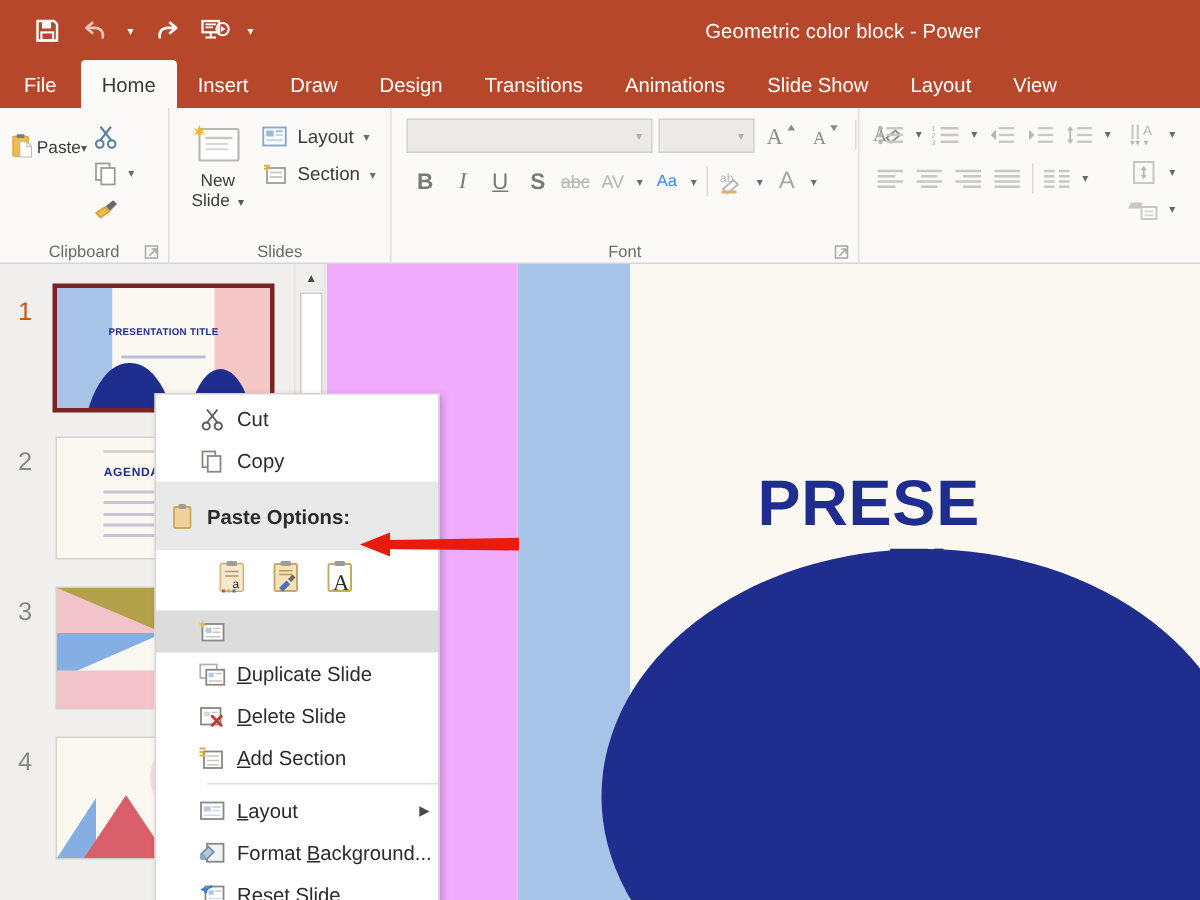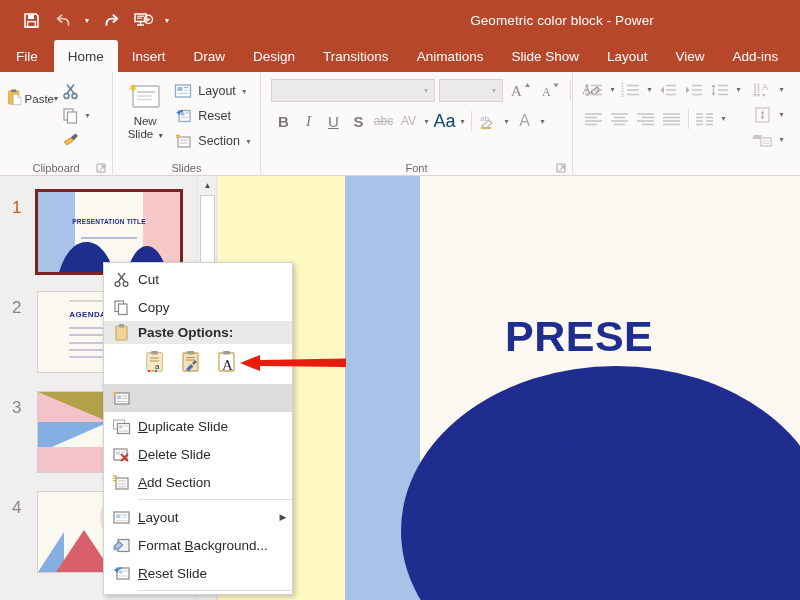--- a/index.html
+++ b/index.html
@@ -202,21 +202,21 @@
   }
   .sb-arrow.up { top: 0; }
   .sb-thumb {
     position: absolute; left: 3px; top: 19px; width: 15px; height: 92px;
     background: #ffffff; border: 1px solid #cfcbc8;
   }
 
   
   .stage {
     position: absolute; left: 218px; top: 0; width: 582px; height: 424px;
-    background: #fef9c3;
+    background: #f0abfc;
   }
   .slide-canvas {
     position: absolute; left: 127px; top: 0; width: 455px; height: 424px;
     background: #fbf8f1; overflow: hidden;
   }
   .s-blue {
     position: absolute; left: 0; top: 0; width: 75px; height: 424px; background: #a8c3e8;
   }
   .s-cream-circle {
     position: absolute; left: 108px; top: -96px; width: 520px; height: 520px;
@@ -241,32 +241,32 @@
   .ctxmenu {
     position: absolute; left: 103px; top: 262px; width: 190px;
     background: #ffffff;
     border: 1px solid #d6d2cf;
     box-shadow: 2px 2px 5px rgba(0,0,0,.22);
     padding: 2px 0 0 0;
     z-index: 30;
   }
   .mi {
     position: relative; height: 28px; display: flex; align-items: center;
-    font-size: 13.5px; color: #2b2b2b;
+    font-size: 13.5px; color: #2b2b2b; padding-left: 20px;
   }
   .mi.sel { background: #dcdcdc; }
   .mi-icon {
     width: 34px; height: 28px; display: flex; align-items: center; justify-content: center;
   }
   .mi-label { flex: 1; white-space: nowrap; }
   .mi-label u { text-decoration: underline; }
   .mi-arrow { width: 18px; text-align: center; font-size: 9px; color: #4a4a4a; }
   .mi-sep { height: 1px; background: #e0dddb; margin: 3px 0 3px 34px; }
   .paste-header {
-    height: 23px; display: flex; align-items: center;
+    height: 46px; display: flex; align-items: center;
     background: #e9e9e9; font-size: 13.5px; font-weight: bold; color: #2b2b2b;
   }
   .paste-icons {
     height: 40px; display: flex; align-items: center; gap: 14px; padding-left: 40px;
     background: #ffffff;
   }
 
   
   .red-arrow { position: absolute; left: 240px; top: 352px; z-index: 40; }
 </style>
@@ -319,21 +319,20 @@
     <div class="tab file">File</div>
     <div class="tab active">Home</div>
     <div class="tab">Insert</div>
     <div class="tab">Draw</div>
     <div class="tab">Design</div>
     <div class="tab">Transitions</div>
     <div class="tab">Animations</div>
     <div class="tab">Slide Show</div>
     <div class="tab">Layout</div>
     <div class="tab">View</div>
-    <div class="tab">Add-ins</div>
   </div>
 
   <div class="ribbon">
 
     <div class="rgroup g-clipboard">
       <div class="rgroup-body">
         <div class="paste-btn">
           <svg width="36" height="38" viewBox="0 0 36 38">
             <rect x="5" y="5" width="20" height="26" rx="1.5" fill="#f0b952" stroke="#d79b2c" stroke-width="1.3"></rect>
             <rect x="10" y="2.5" width="10" height="5" rx="1" fill="#7d7a78"></rect>
@@ -407,33 +406,20 @@
               <svg width="18" height="16" viewBox="0 0 18 16">
                   <rect x="1.5" y="2" width="15" height="12" fill="#fff" stroke="#8fa8c4" stroke-width="1.3"></rect>
                   <rect x="3.5" y="4" width="5" height="4" fill="#9fb9d8"></rect>
                   <line x1="10" y1="4.5" x2="14.5" y2="4.5" stroke="#9fb9d8" stroke-width="1.2"></line>
                   <line x1="10" y1="7" x2="14.5" y2="7" stroke="#c5d4e6" stroke-width="1.2"></line>
                   <line x1="3.5" y1="10.5" x2="14.5" y2="10.5" stroke="#c5d4e6" stroke-width="1.2"></line>
                 </svg>
             </div>
             <span class="sr-text">Layout</span>
             <span class="caret-s">▾</span>
-          </div>
-          <div class="sr-item">
-            <div class="mini-icon">
-              <svg width="18" height="16" viewBox="0 0 18 16">
-                  <rect x="5" y="2.5" width="11" height="11" fill="#fff" stroke="#8fa8c4" stroke-width="1.3"></rect>
-                  <rect x="7" y="4.5" width="3.5" height="3" fill="#9fb9d8"></rect>
-                  <line x1="11.5" y1="5" x2="14.5" y2="5" stroke="#9fb9d8" stroke-width="1.1"></line>
-                  <line x1="7" y1="9.5" x2="14.5" y2="9.5" stroke="#c5d4e6" stroke-width="1.1"></line>
-                  <path d="M5 6.5A4 4 0 0 1 9 3" fill="none" stroke="#3f7fc4" stroke-width="1.8"></path>
-                  <path d="M2 4.5l3.2-1.8.6 3.6z" fill="#3f7fc4"></path>
-                </svg>
-            </div>
-            <span class="sr-text">Reset</span>
           </div>
           <div class="sr-item">
             <div class="mini-icon">
               <svg width="18" height="16" viewBox="0 0 18 16">
                   <rect x="4" y="4" width="12" height="10" fill="#fff" stroke="#9e9b98" stroke-width="1.2"></rect>
                   <line x1="6" y1="7" x2="14" y2="7" stroke="#c9c6c3" stroke-width="1.2"></line>
                   <line x1="6" y1="10" x2="14" y2="10" stroke="#c9c6c3" stroke-width="1.2"></line>
                   <path d="M2 2.5h4M2 4.5h3" stroke="#e0ae3a" stroke-width="1.3"></path>
                 </svg>
             </div>
@@ -473,21 +459,21 @@
           </div>
         </div>
         <div class="font-bottom">
           <div class="fb" style="font-weight:bold;color:#7c7976;">B</div>
           <div class="fb" style="font-style:italic;font-family:'Liberation Serif',serif;color:#7c7976;">I</div>
           <div class="fb" style="text-decoration:underline;color:#7c7976;">U</div>
           <div class="fb" style="font-weight:bold;color:#7c7976;">S</div>
           <div class="fb" style="font-size:12px;text-decoration:line-through;color:#b9b5b2;">abc</div>
           <div class="fb" style="font-size:12px;color:#b9b5b2;">AV</div>
           <span class="caret-s">▾</span>
-          <div class="fb" style="font-size:18px;color:#0c4a6e;">Aa</div>
+          <div class="fb" style="font-size:11px;color:#3b82f6;">Aa</div>
           <span class="caret-s">▾</span>
           <div class="vsep"></div>
           <div class="icon-btn">
             <svg width="20" height="18" viewBox="0 0 20 18">
                 <text x="2" y="9" font-size="8" fill="#b9b5b2">ab</text>
                 <path d="M4 14l7-6 3 3-7 6z" fill="none" stroke="#b9b5b2" stroke-width="1.2"></path>
                 <line x1="3" y1="16" x2="13" y2="16" stroke="#d9b46a" stroke-width="2"></line>
               </svg>
           </div>
           <span class="caret-s">▾</span>

